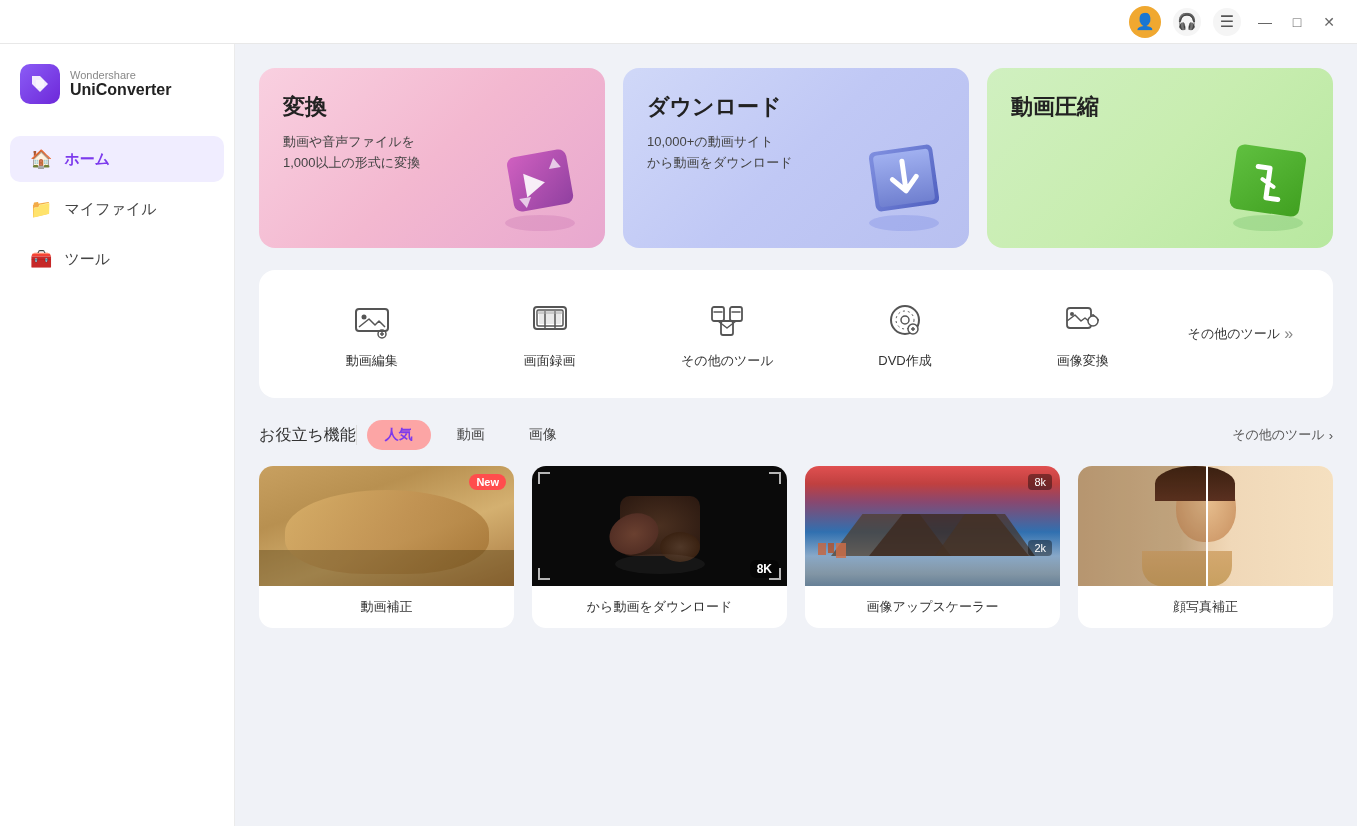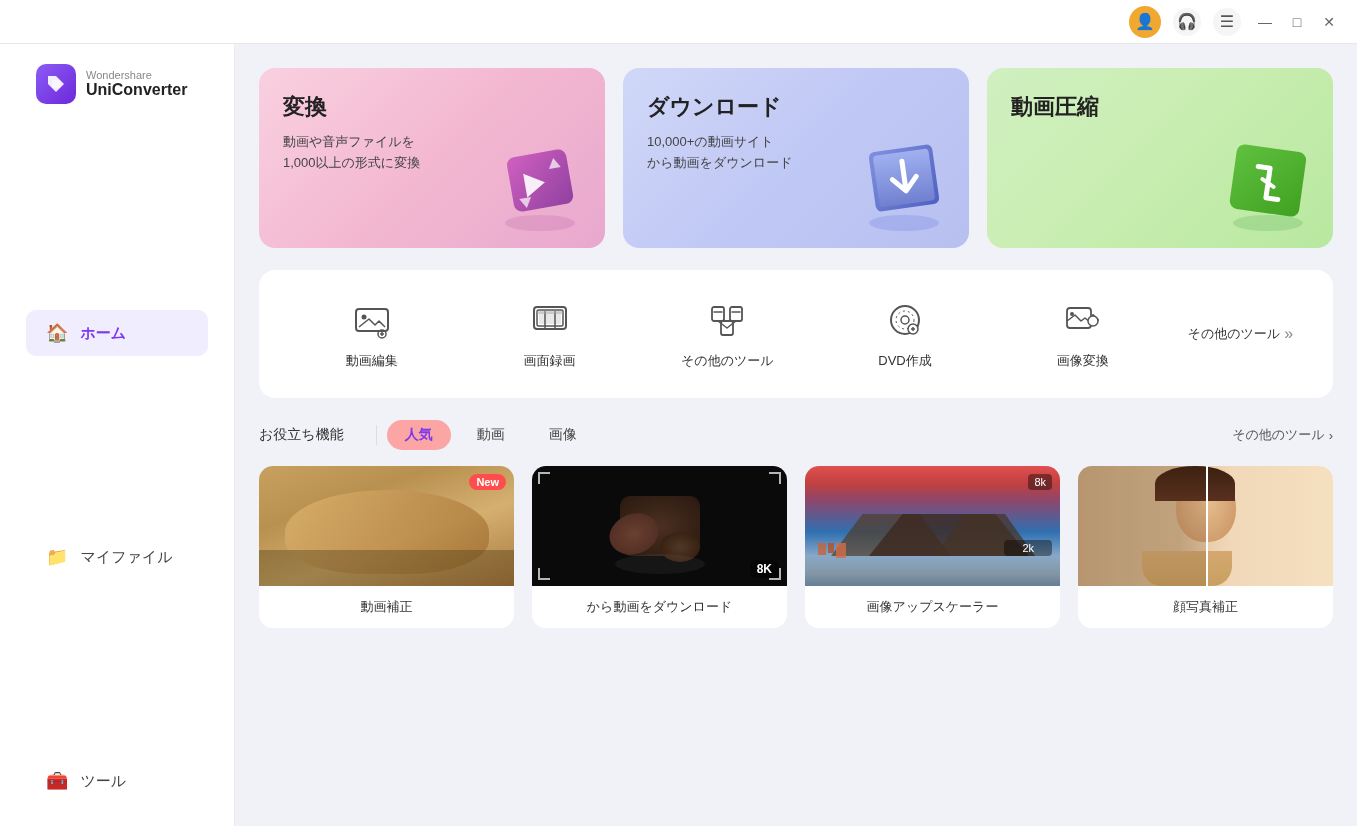--- a/index.html
+++ b/index.html
@@ -57,23 +57,22 @@
       flex: 1;
       overflow: hidden;
     }
 
     
     .sidebar {
       width: 235px;
       background: #fff;
       display: flex;
       flex-direction: column;
-      padding: 20px 16px;
+      padding: 20px 0;
       border-right: 1px solid #ebebeb;
-      justify-content: space-between;
     }
     .logo-area {
       display: flex;
       align-items: center;
       gap: 10px;
       padding: 0 20px 30px 20px;
     }
     .logo-icon {
       width: 40px; height: 40px;
       background: linear-gradient(135deg, #8b5cf6, #6d28d9);
@@ -188,23 +187,23 @@
     .tools-more-label { font-size: 13px; color: #333; display: flex; align-items: center; gap: 4px; }
     .tools-more-label .arrow { font-size: 16px; color: #888; }
 
     
     .featured-header {
       display: flex;
       align-items: center;
       margin-bottom: 16px;
     }
     .featured-label {
-      font-size: 14px;
+      font-size: 16px;
       color: #333;
-      margin-right: 32px;
+      margin-right: 0;
       font-weight: 500;
     }
     .featured-divider {
       width: 1px; height: 20px;
       background: #ddd;
       margin-right: 10px;
     }
     .tab-btn {
       padding: 6px 18px;
       border-radius: 20px;
@@ -276,21 +275,21 @@
       padding: 2px 7px;
       border-radius: 6px;
     }
     .resolution-badge-2 {
       position: absolute;
       bottom: 30px;
       right: 8px;
       background: rgba(0,0,0,0.4);
       color: #fff;
       font-size: 11px;
-      padding: 2px 18px;
+      padding: 2px 6px;
       border-radius: 4px;
     }
     .resolution-badge-3 {
       position: absolute;
       top: 8px;
       right: 8px;
       background: rgba(0,0,0,0.4);
       color: #fff;
       font-size: 11px;
       padding: 2px 6px;

